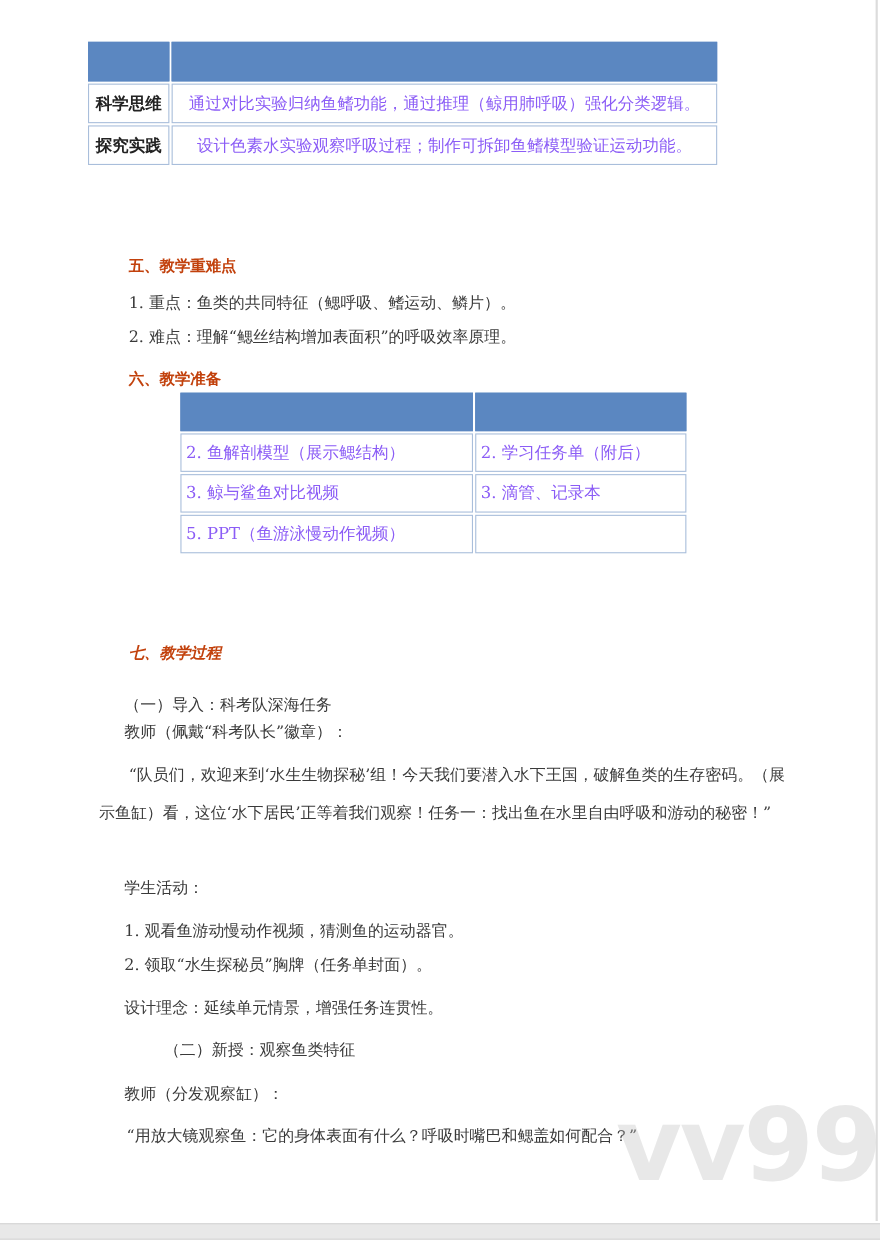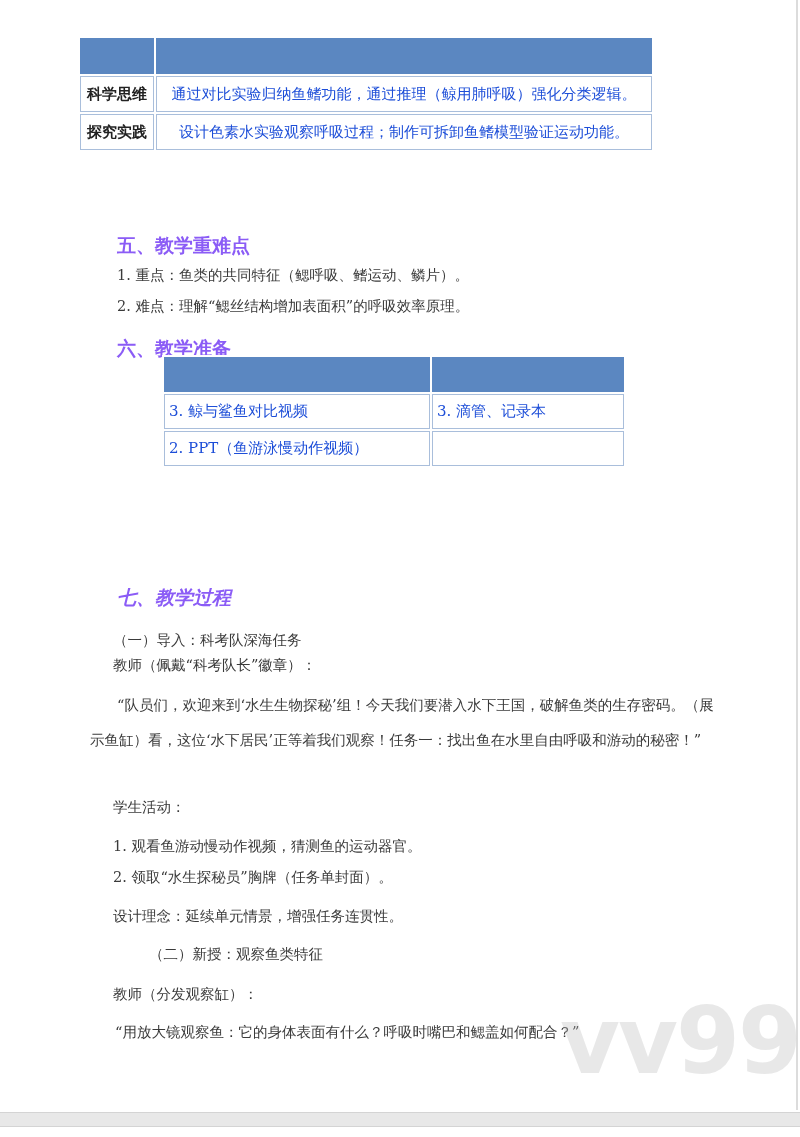--- a/index.html
+++ b/index.html
@@ -12,36 +12,36 @@
   .page-edge {
     position:absolute; top:0; right:2px; width:2px; height:1110px;
     background:#dcdcdc;
   }
   .page-gap {
     position:absolute; left:0; top:1112px; width:800px; height:13px;
     background:#e8e8e8; border-top:1px solid #d4d4d4; border-bottom:1px solid #d4d4d4;
   }
   table.grid { position:absolute; border-collapse:separate; border-spacing:2px; background:#ffffff; }
   table.grid td {
-    border:1px solid #a9bedb; padding:0 4px; font-size:15px; color:#1d4ed8;
+    border:1px solid #a9bedb; padding:0 4px; font-size:15px; color:#8b5cf6;
     white-space:nowrap; vertical-align:middle;
   }
   table.grid td.hdr { background:#5b87c1; border-color:#5b87c1; }
   #t1 { left:78px; top:36px;text-align:center; }
   #t1 td { height:34px; }
   #t1 tr.head td { height:34px; }
   #t1 td.label { font-family:"DejaVu Sans","Liberation Sans",sans-serif; font-weight:bold; color:#222; font-size:15px; width:66px; padding:0 3px; }
   #t1 td.desc { width:486px; }
   #t2 { left:162px; top:355px; }
   #t2 td { height:33px; }
   #t2 td.c1 { width:256px; }
   #t2 td.c2 { width:182px; }
   .h {
     position:absolute; left:117px; font-family:"DejaVu Sans","Liberation Sans",sans-serif;
-    font-weight:bold; font-size:19px; color:#8b5cf6;
+    font-weight:bold; font-size:14px; color:#c2410c;
   }
   .p { position:absolute; font-size:14.5px; color:#3a3a3a; white-space:nowrap; }
   .quote { position:absolute; left:90px; width:630px; font-size:14.5px; line-height:35px; text-indent:27px; color:#3a3a3a; }
   .watermark {
     position:absolute; left:560px; top:988px; font-family:"DejaVu Sans","Liberation Sans",sans-serif;
     font-weight:bold; font-size:92px; color:rgba(190,190,190,0.35); letter-spacing:-2px; pointer-events:none;
   }
 </style>
 </head>
 <body>
@@ -70,25 +70,29 @@
 <div class="p" style="left:117px; top:297px;">2. 难点：理解“鳃丝结构增加表面积”的呼吸效率原理。</div>
 
 <div class="h" style="top:336px;">六、教学准备</div>
 <table class="grid" id="t2">
   <tbody>
       <tr>
     <td class="hdr c1"></td>
     <td class="hdr c2"></td>
   </tr>
   <tr>
+    <td class="c1">2.  鱼解剖模型（展示鳃结构）</td>
+    <td class="c2">2.  学习任务单（附后）</td>
+  </tr>
+  <tr>
     <td class="c1">3.  鲸与鲨鱼对比视频</td>
     <td class="c2">3.  滴管、记录本</td>
   </tr>
   <tr>
-    <td class="c1">2.  PPT（鱼游泳慢动作视频）</td>
+    <td class="c1">5.  PPT（鱼游泳慢动作视频）</td>
     <td class="c2"></td>
   </tr>
 </tbody>
   </table>
 
 <div class="h" style="top:585px;font-style:italic;">七、教学过程</div>
 <div class="p" style="left:113px; top:631px;">（一）导入：科考队深海任务</div>
 <div class="p" style="left:113px; top:656px;">教师（佩戴“科考队长”徽章）：</div>
 <div class="quote" style="top:688px;">“队员们，欢迎来到‘水生生物探秘’组！今天我们要潜入水下王国，破解鱼类的生存密码。（展示鱼缸）看，这位‘水下居民’正等着我们观察！任务一：找出鱼在水里自由呼吸和游动的秘密！”</div>
 <div class="p" style="left:113px; top:798px;">学生活动：</div>

